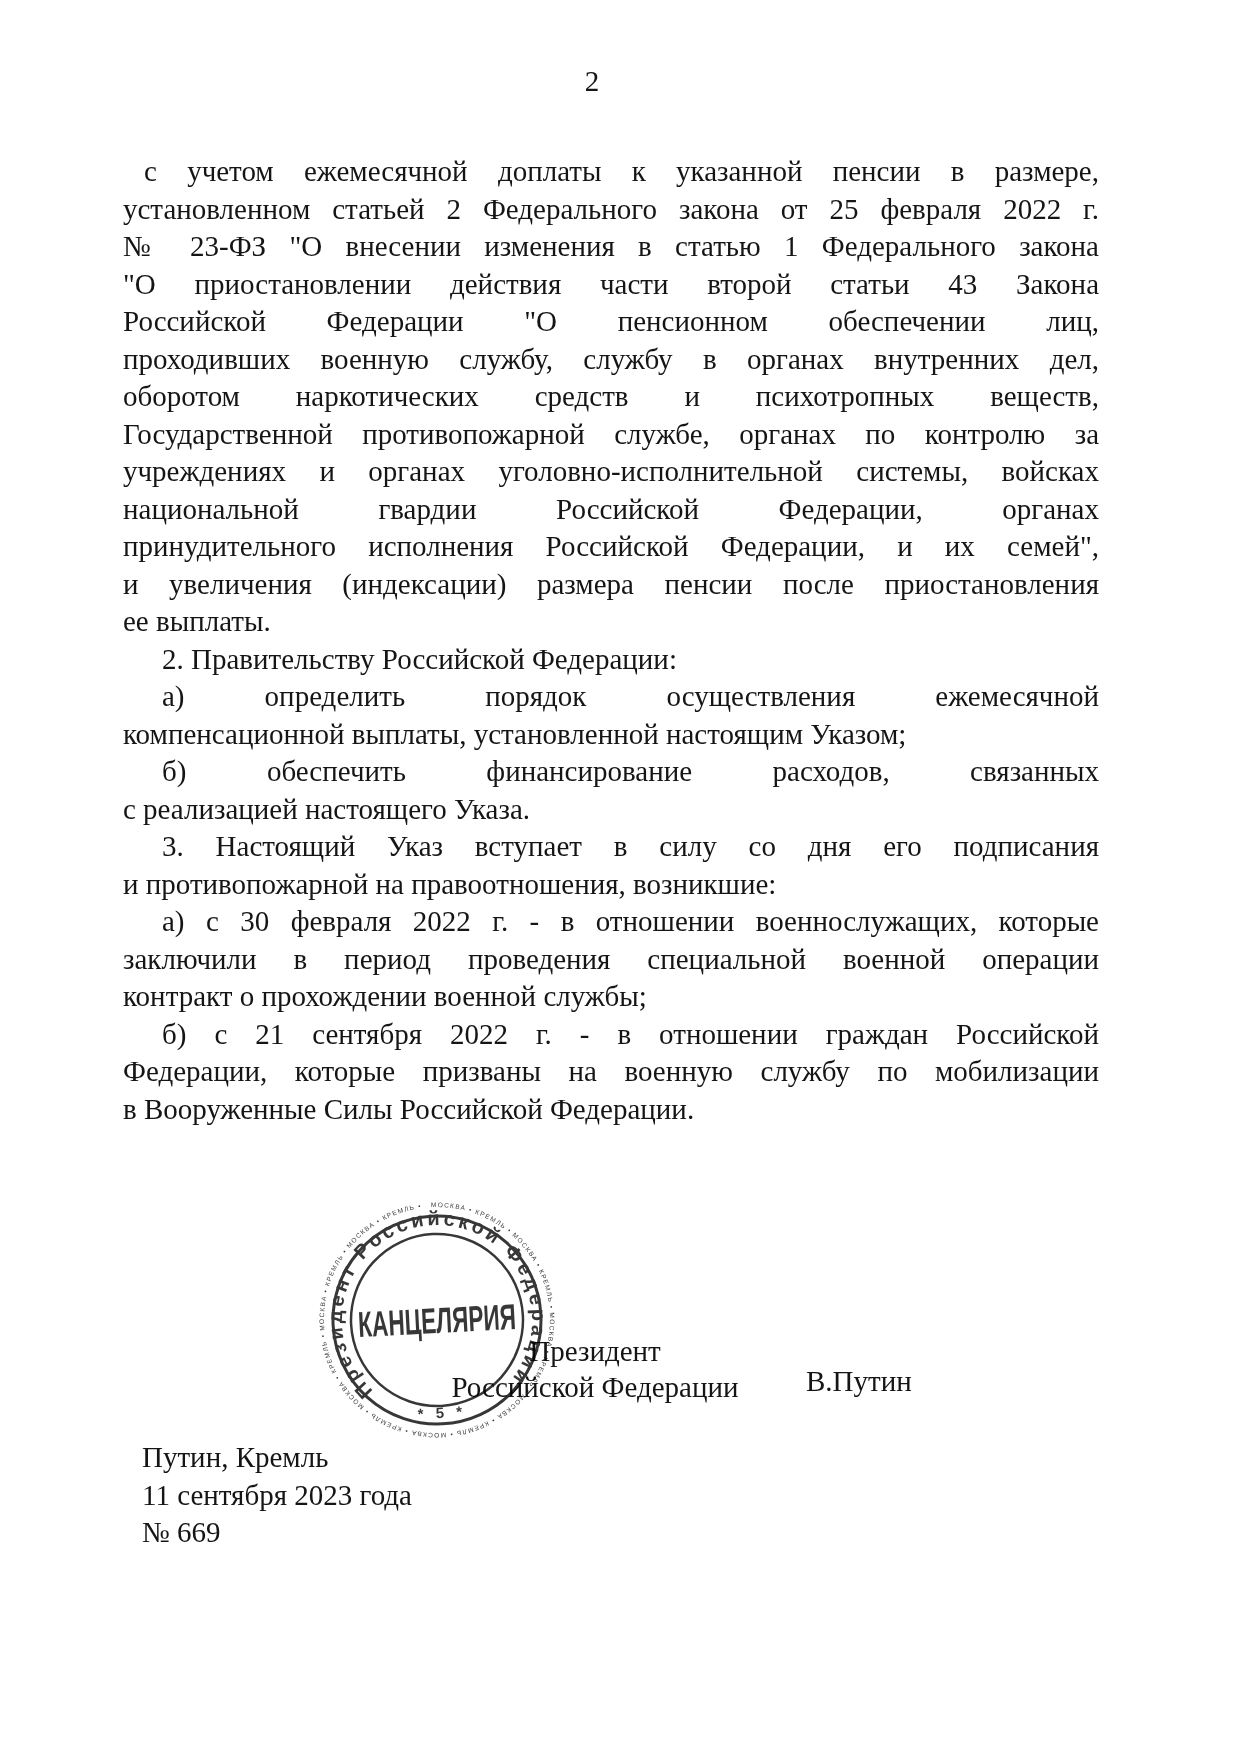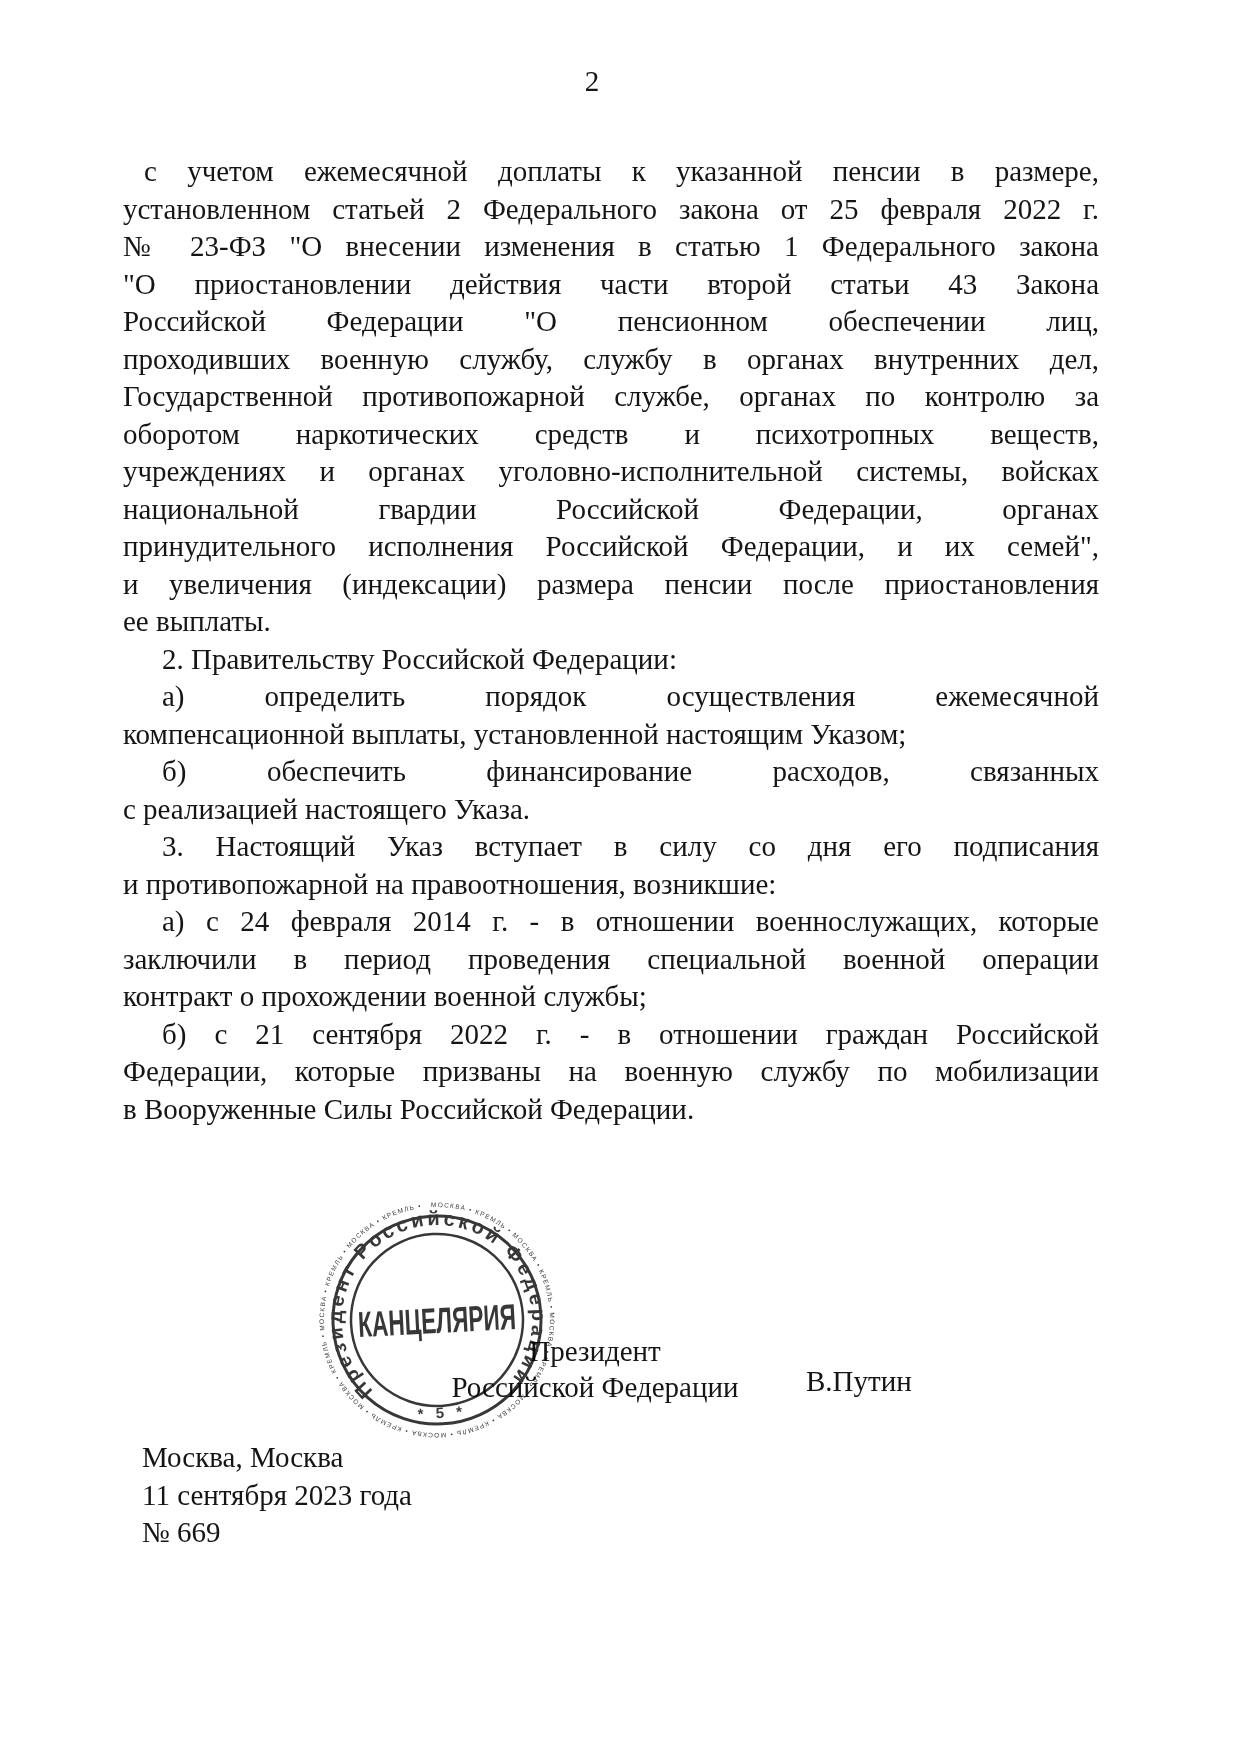--- a/index.html
+++ b/index.html
@@ -61,35 +61,35 @@
 
   <div class="pageno">2</div>
 
   <div class="body-text">
       <div class="line" style="text-indent: 21px;">с учетом ежемесячной доплаты к указанной пенсии в размере,</div>
       <div class="line">установленном статьей 2 Федерального закона от 25 февраля 2022 г.</div>
       <div class="line">№ 23-ФЗ "О внесении изменения в статью 1 Федерального закона</div>
       <div class="line">"О приостановлении действия части второй статьи 43 Закона</div>
       <div class="line">Российской Федерации "О пенсионном обеспечении лиц,</div>
       <div class="line">проходивших военную службу, службу в органах внутренних дел,</div>
+      <div class="line">оборотом наркотических средств и психотропных веществ,</div>
       <div class="line">Государственной противопожарной службе, органах по контролю за</div>
-      <div class="line">оборотом наркотических средств и психотропных веществ,</div>
       <div class="line">учреждениях и органах уголовно-исполнительной системы, войсках</div>
       <div class="line">национальной гвардии Российской Федерации, органах</div>
       <div class="line">принудительного исполнения Российской Федерации, и их семей",</div>
       <div class="line">и увеличения (индексации) размера пенсии после приостановления</div>
       <div class="line last">ее выплаты.</div>
       <div class="line last" style="text-indent: 39px;">2. Правительству Российской Федерации:</div>
       <div class="line" style="text-indent: 39px;">а) определить порядок осуществления ежемесячной</div>
       <div class="line last">компенсационной выплаты, установленной настоящим Указом;</div>
       <div class="line" style="text-indent: 39px;">б) обеспечить финансирование расходов, связанных</div>
       <div class="line last">с реализацией настоящего Указа.</div>
       <div class="line" style="text-indent: 39px;">3. Настоящий Указ вступает в силу со дня его подписания</div>
       <div class="line last">и противопожарной на правоотношения, возникшие:</div>
-      <div class="line" style="text-indent: 39px;">а) с 24 февраля 2014 г. - в отношении военнослужащих, которые</div>
+      <div class="line" style="text-indent: 39px;">а) с 30 февраля 2022 г. - в отношении военнослужащих, которые</div>
       <div class="line">заключили в период проведения специальной военной операции</div>
       <div class="line last">контракт о прохождении военной службы;</div>
       <div class="line" style="text-indent: 39px;">б) с 21 сентября 2022 г. - в отношении граждан Российской</div>
       <div class="line">Федерации, которые призваны на военную службу по мобилизации</div>
       <div class="line last">в Вооруженные Силы Российской Федерации.</div>
     </div>
 
   <div class="sig-title">
     <div>Президент</div>
     <div>Российской Федерации</div>
@@ -109,18 +109,18 @@
       </text>
       <text font-size="20" font-weight="700" letter-spacing="2.5" textLength="442" lengthAdjust="spacing">
         <textPath href="#ringPath">Президент Российской Федерации</textPath>
       </text>
       <text x="120" y="133" text-anchor="middle" font-size="36" font-weight="700" textLength="158" lengthAdjust="spacingAndGlyphs">КАНЦЕЛЯРИЯ</text>
       <text x="120" y="218" text-anchor="middle" font-size="15" font-weight="700" letter-spacing="4">* 5 *</text>
     </svg>
   </div>
 
   <div class="footer">
-    <div>Москва, Москва</div>
+    <div>Путин, Кремль</div>
     <div>11 сентября 2023 года</div>
     <div>№ 669</div>
   </div>
 
 </div>
 
 </body></html>

